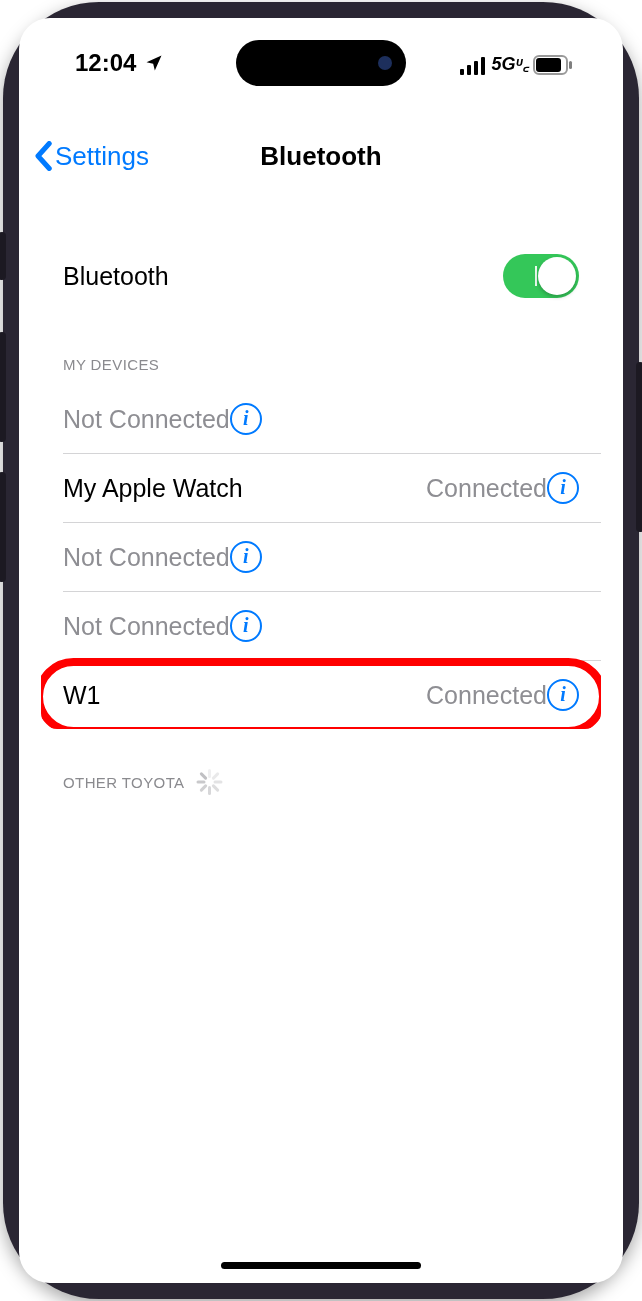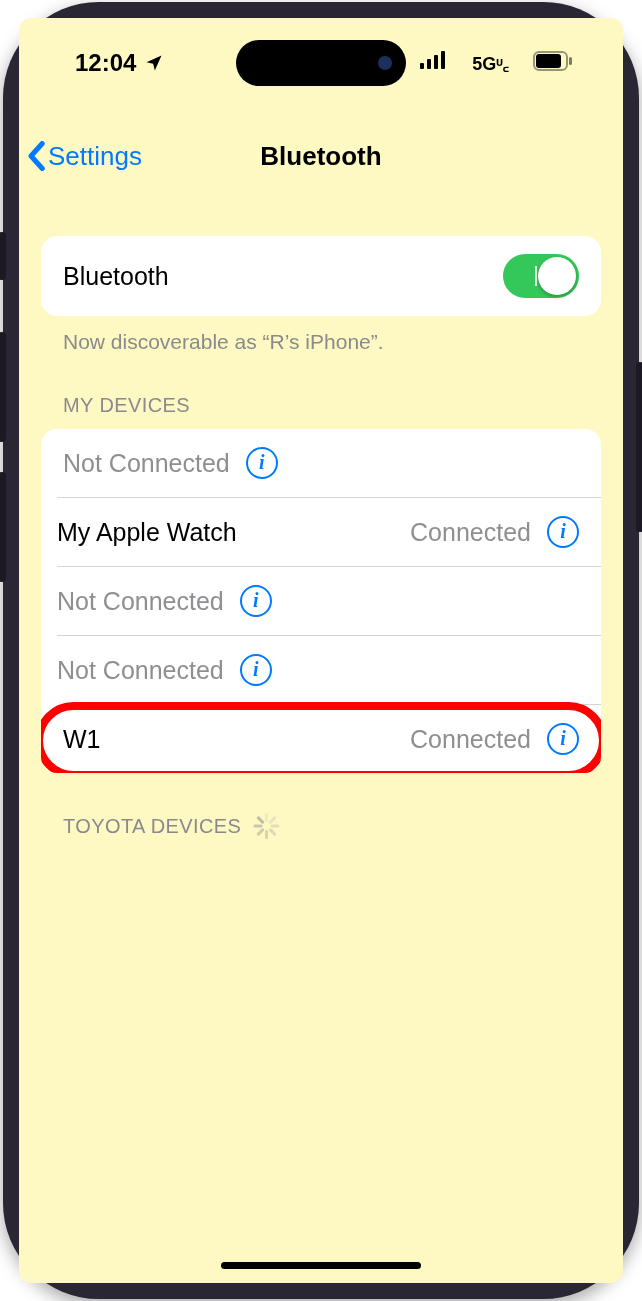--- a/index.html
+++ b/index.html
@@ -34,22 +34,22 @@
       border-radius: 6px;
     }
     .btn-left-1 { left: -5px; top: 230px; width: 8px; height: 48px; }
     .btn-left-2 { left: -5px; top: 330px; width: 8px; height: 110px; }
     .btn-left-3 { left: -5px; top: 470px; width: 8px; height: 110px; }
     .btn-right  { right: -5px; top: 360px; width: 8px; height: 170px; }
 
     .screen {
       width: 100%;
       height: 100%;
-      background: #fef9c3;
-      border-radius: 12px;
+      background: #ffffff;
+      border-radius: 31px;
       overflow: hidden;
       position: relative;
     }
 
     
     .island {
       position: absolute;
       top: 22px;
       left: 50%;
       transform: translateX(-50%);
@@ -87,39 +87,40 @@
     .status-left {
       display: flex;
       align-items: center;
       gap: 8px;
       font-size: 24px;
       font-weight: 600;
       color: #000;
     }
     .status-right {
       display: flex;
-      align-items: flex-start;
-      gap: 24px;
+      align-items: flex-end;
+      gap: 4px;
+      font-style: italic;
     }
 
     
     .nav-bar {
       position: relative;
       padding-top: 108px;
       height: 168px;
       display: flex;
       align-items: center;
     }
     .back-button {
       display: flex;
       align-items: center;
       gap: 2px;
       color: #007aff;
       font-size: 26px;
-      padding-left: 7px;
+      padding-left: 14px;
       cursor: pointer;
     }
     .nav-title {
       position: absolute;
       left: 0;
       right: 0;
       text-align: center;
       font-size: 26px;
       font-weight: 600;
       color: #000;
@@ -141,28 +142,27 @@
       display: flex;
       align-items: center;
       justify-content: space-between;
       padding: 18px 22px;
       min-height: 66px;
       font-size: 25px;
       color: #000;
     }
     .row + .row {
       border-top: 1px solid rgba(60,60,67,.22);
-      margin-left: 16px;
+      margin-left: 22px;
       padding-left: 0;
     }
 
     .row .right {
       display: flex;
       align-items: center;
-      gap: 16px;
     }
     .status-text {
       color: #8e8e93;
       font-size: 25px;
     }
 
     
     .toggle {
       width: 76px;
       height: 44px;
@@ -193,21 +193,21 @@
     }
 
     .footer-note {
       color: #8a8a8e;
       font-size: 21px;
       padding: 14px 22px 0 22px;
     }
 
     .section-header {
       color: #8a8a8e;
-      font-size: 20px;
+      font-size: 15px;
       letter-spacing: .4px;
       padding: 40px 22px 12px 22px;
       display: flex;
       align-items: center;
       gap: 12px;
     }
 
     .info-icon {
       width: 32px;
       height: 32px;
@@ -320,21 +320,20 @@
     </div>
 
     <div class="content">
 
       <div class="card">
         <div class="row">
           <span>Bluetooth</span>
           <div class="toggle"></div>
         </div>
       </div>
-      <div class="footer-note">Now discoverable as “R’s iPhone”.</div>
 
       <div class="section-header">MY DEVICES</div>
 
       <div class="card">
 
         <div class="row">
           <div class="right">
             <span class="status-text">Not Connected</span>
             <span class="info-icon"></span>
           </div>
@@ -369,21 +368,21 @@
               <span class="status-text">Connected</span>
               <span class="info-icon"></span>
             </div>
           </div>
           <div class="highlight-ring"></div>
         </div>
 
       </div>
 
       <div class="section-header">
-        <span>TOYOTA DEVICES</span>
+        <span>OTHER TOYOTA</span>
         <div class="spinner">
           <span style="transform:rotate(0deg);  opacity:.25"></span>
           <span style="transform:rotate(45deg); opacity:.35"></span>
           <span style="transform:rotate(90deg); opacity:.45"></span>
           <span style="transform:rotate(135deg);opacity:.55"></span>
           <span style="transform:rotate(180deg);opacity:.65"></span>
           <span style="transform:rotate(225deg);opacity:.75"></span>
           <span style="transform:rotate(270deg);opacity:.88"></span>
           <span style="transform:rotate(315deg);opacity:1"></span>
         </div>

